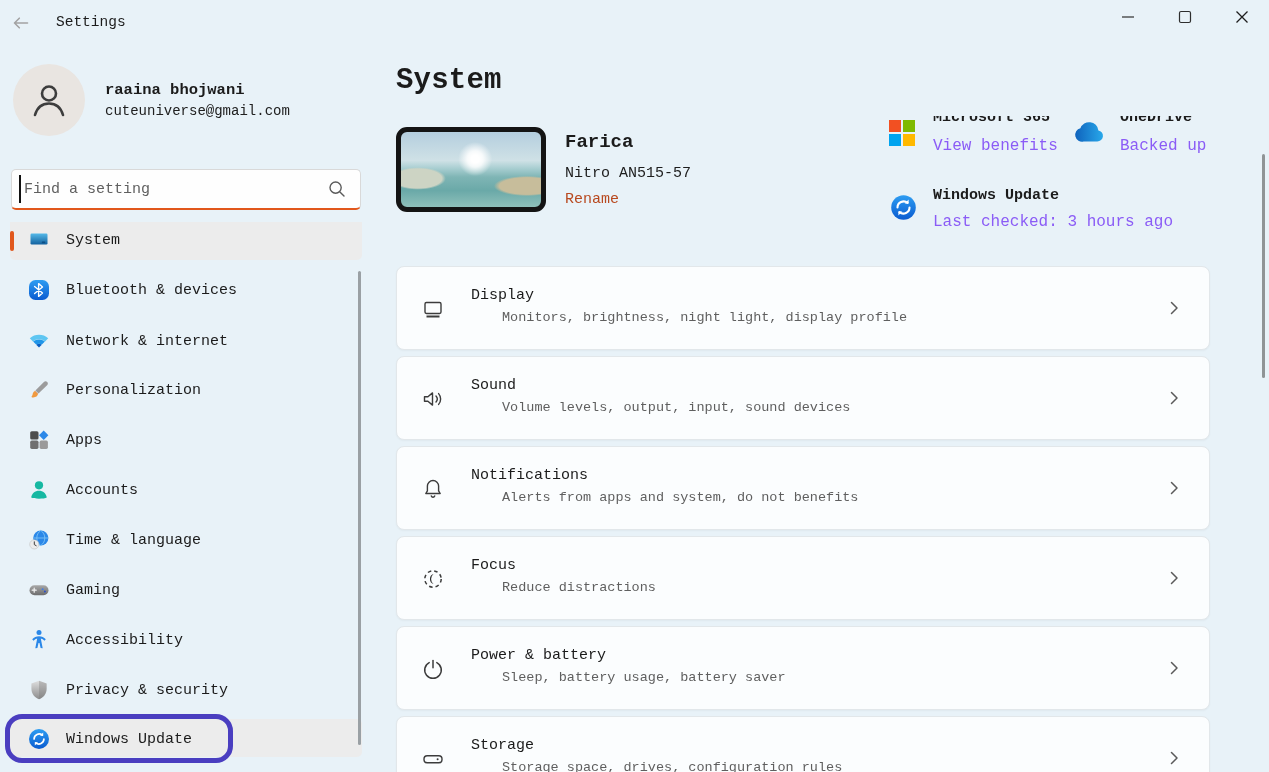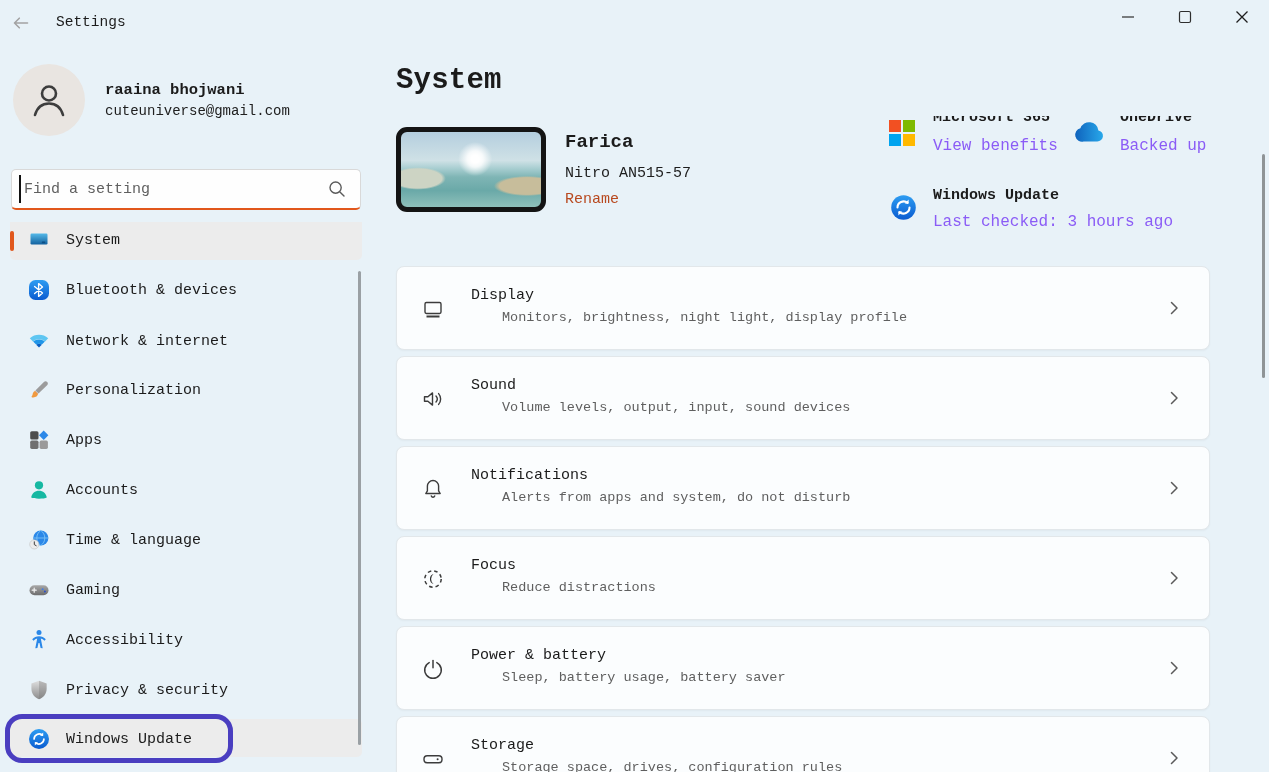--- a/index.html
+++ b/index.html
@@ -311,21 +311,21 @@
         <path d="M6.5 3.5L12 9l-5.5 5.5" stroke="#5a5a5a" stroke-width="1.5" stroke-linecap="round" stroke-linejoin="round"></path>
       </svg>
   </div>
 
   <div class="abs card" style="top:446px;">
     <svg class="c-ico" viewBox="0 0 26 26" fill="none" stroke="#3c3c3c" stroke-width="1.4">
         <path d="M13 4.5a5.6 5.6 0 0 1 5.6 5.6v4.8l1.6 2.6H5.8l1.6-2.6v-4.8A5.6 5.6 0 0 1 13 4.5z" stroke-linejoin="round"></path>
         <path d="M11.3 20a1.8 1.8 0 0 0 3.4 0" stroke-linecap="round"></path>
       </svg>
     <div class="c-title">Notifications</div>
-    <div class="c-sub">Alerts from apps and system, do not disturb</div>
+    <div class="c-sub">Alerts from apps and system, do not benefits</div>
     <svg class="c-chev" viewBox="0 0 18 18" fill="none">
         <path d="M6.5 3.5L12 9l-5.5 5.5" stroke="#5a5a5a" stroke-width="1.5" stroke-linecap="round" stroke-linejoin="round"></path>
       </svg>
   </div>
 
   <div class="abs card" style="top:536px;">
     <svg class="c-ico" viewBox="0 0 26 26" fill="none">
         <circle cx="13" cy="13" r="8.2" stroke="#3c3c3c" stroke-width="1.5" stroke-dasharray="3.6 3"></circle>
         <path d="M13.5 8a5.3 5.3 0 0 0 0 10 6.4 6.4 0 0 1 0-10z" fill="#2c2c2c"></path>
       </svg>

